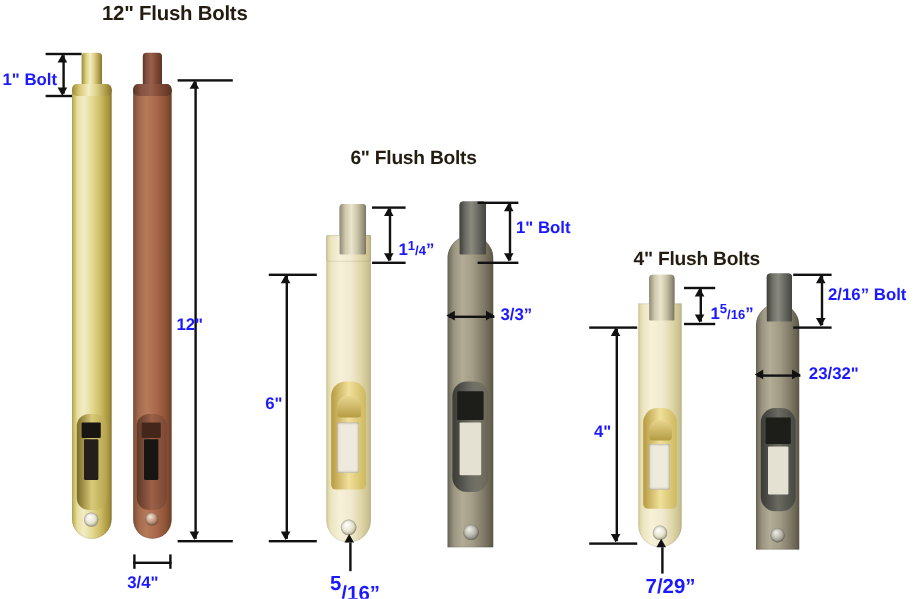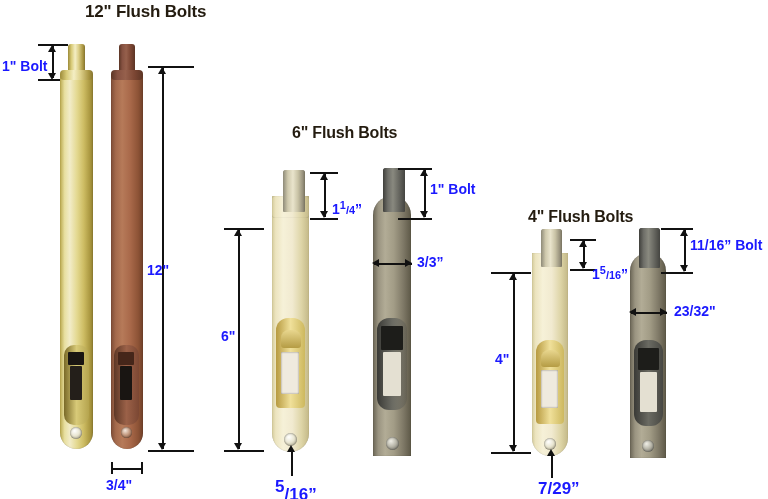--- a/index.html
+++ b/index.html
@@ -225,40 +225,40 @@
     <div class="latch" style="left:541px; top:350px; width:19px; height:17px; background:linear-gradient(to bottom,#e8d68e,#b59c44); border-radius:8px 8px 3px 3px;"></div>
     <div class="slot" style="left:541px; top:370px; width:17px; height:38px; background:#efeade; box-shadow:inset 0 0 2px rgba(0,0,0,.5);"></div>
     <div class="screwhole" style="left:544px; top:438px; width:12px; height:12px;"></div>
   </div>
 
   <div class="tick" style="left:570px; top:239px; width:26px;"></div>
   <div class="tick" style="left:570px; top:269px; width:26px;"></div>
   <div class="vline" style="left:583px; top:241px; height:27px;"></div>
   <div class="arrow-up" style="left:579px; top:240px;"></div>
   <div class="arrow-dn" style="left:579px; top:262px;"></div>
-  <div class="dim med" style="left:592px; top:265px;">
+  <div class="dim med" style="left:592px; top:253px;">
     <span>1</span><span class="frac"><sup>5</sup>/<sub>16</sub></span><span>”</span>
   </div>
 
   <div class="bolt">
     <div class="pin pewter-pin" style="left:639px; top:228px; width:21px; height:46px;"></div>
     <div class="plate antique-plate rounded-end rounded-top" style="left:630px; top:253px; width:36px; height:205px;"></div>
     <div class="pin pewter-pin" style="left:639px; top:228px; width:21px; height:40px;"></div>
     <div class="latch" style="left:634px; top:340px; width:29px; height:86px; background:linear-gradient(to right,#3a3a36,#6a6a62,#474742); border-radius:12px;"></div>
     <div class="slot" style="left:638px; top:348px; width:21px; height:22px; background:#1d1d1a;"></div>
     <div class="slot" style="left:640px; top:372px; width:17px; height:40px; background:#e4e0d2;"></div>
     <div class="screwhole dark" style="left:642px; top:440px; width:12px; height:12px;"></div>
   </div>
 
   <div class="tick" style="left:661px; top:228px; width:32px;"></div>
   <div class="tick" style="left:661px; top:272px; width:32px;"></div>
   <div class="vline" style="left:684px; top:230px; height:41px;"></div>
   <div class="arrow-up" style="left:680px; top:229px;"></div>
   <div class="arrow-dn" style="left:680px; top:265px;"></div>
-  <div class="dim med" style="left:690px; top:238px;">11/16” Bolt</div>
+  <div class="dim med" style="left:690px; top:238px;">2/16” Bolt</div>
 
   <div class="hline" style="left:631px; top:312px; width:36px;"></div>
   <div class="arrow-l" style="left:629px; top:308px;"></div>
   <div class="arrow-r" style="left:660px; top:308px;"></div>
   <div class="dim med" style="left:674px; top:304px;">23/32"</div>
 
   <div class="vline" style="left:551px; top:456px; height:22px;"></div>
   <div class="arrow-up" style="left:547px; top:449px;"></div>
   <div class="dim small" style="left:538px; top:480px;">7/29”</div>
 

